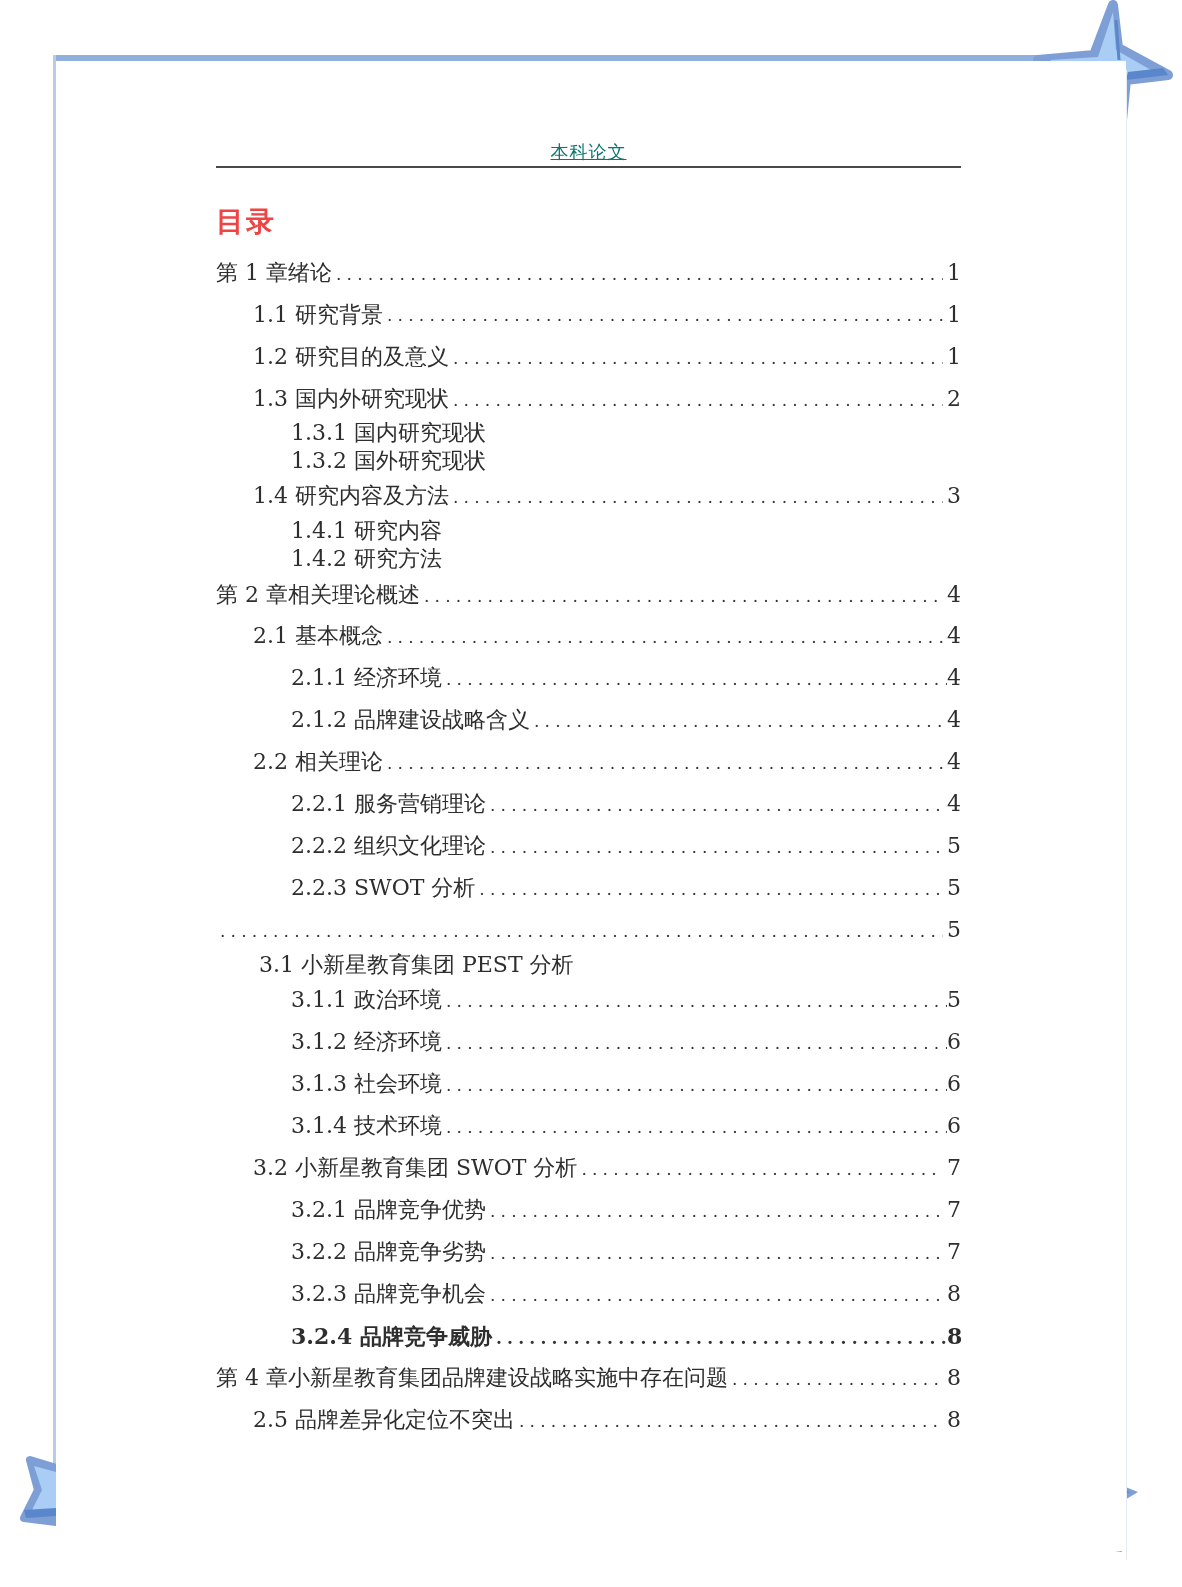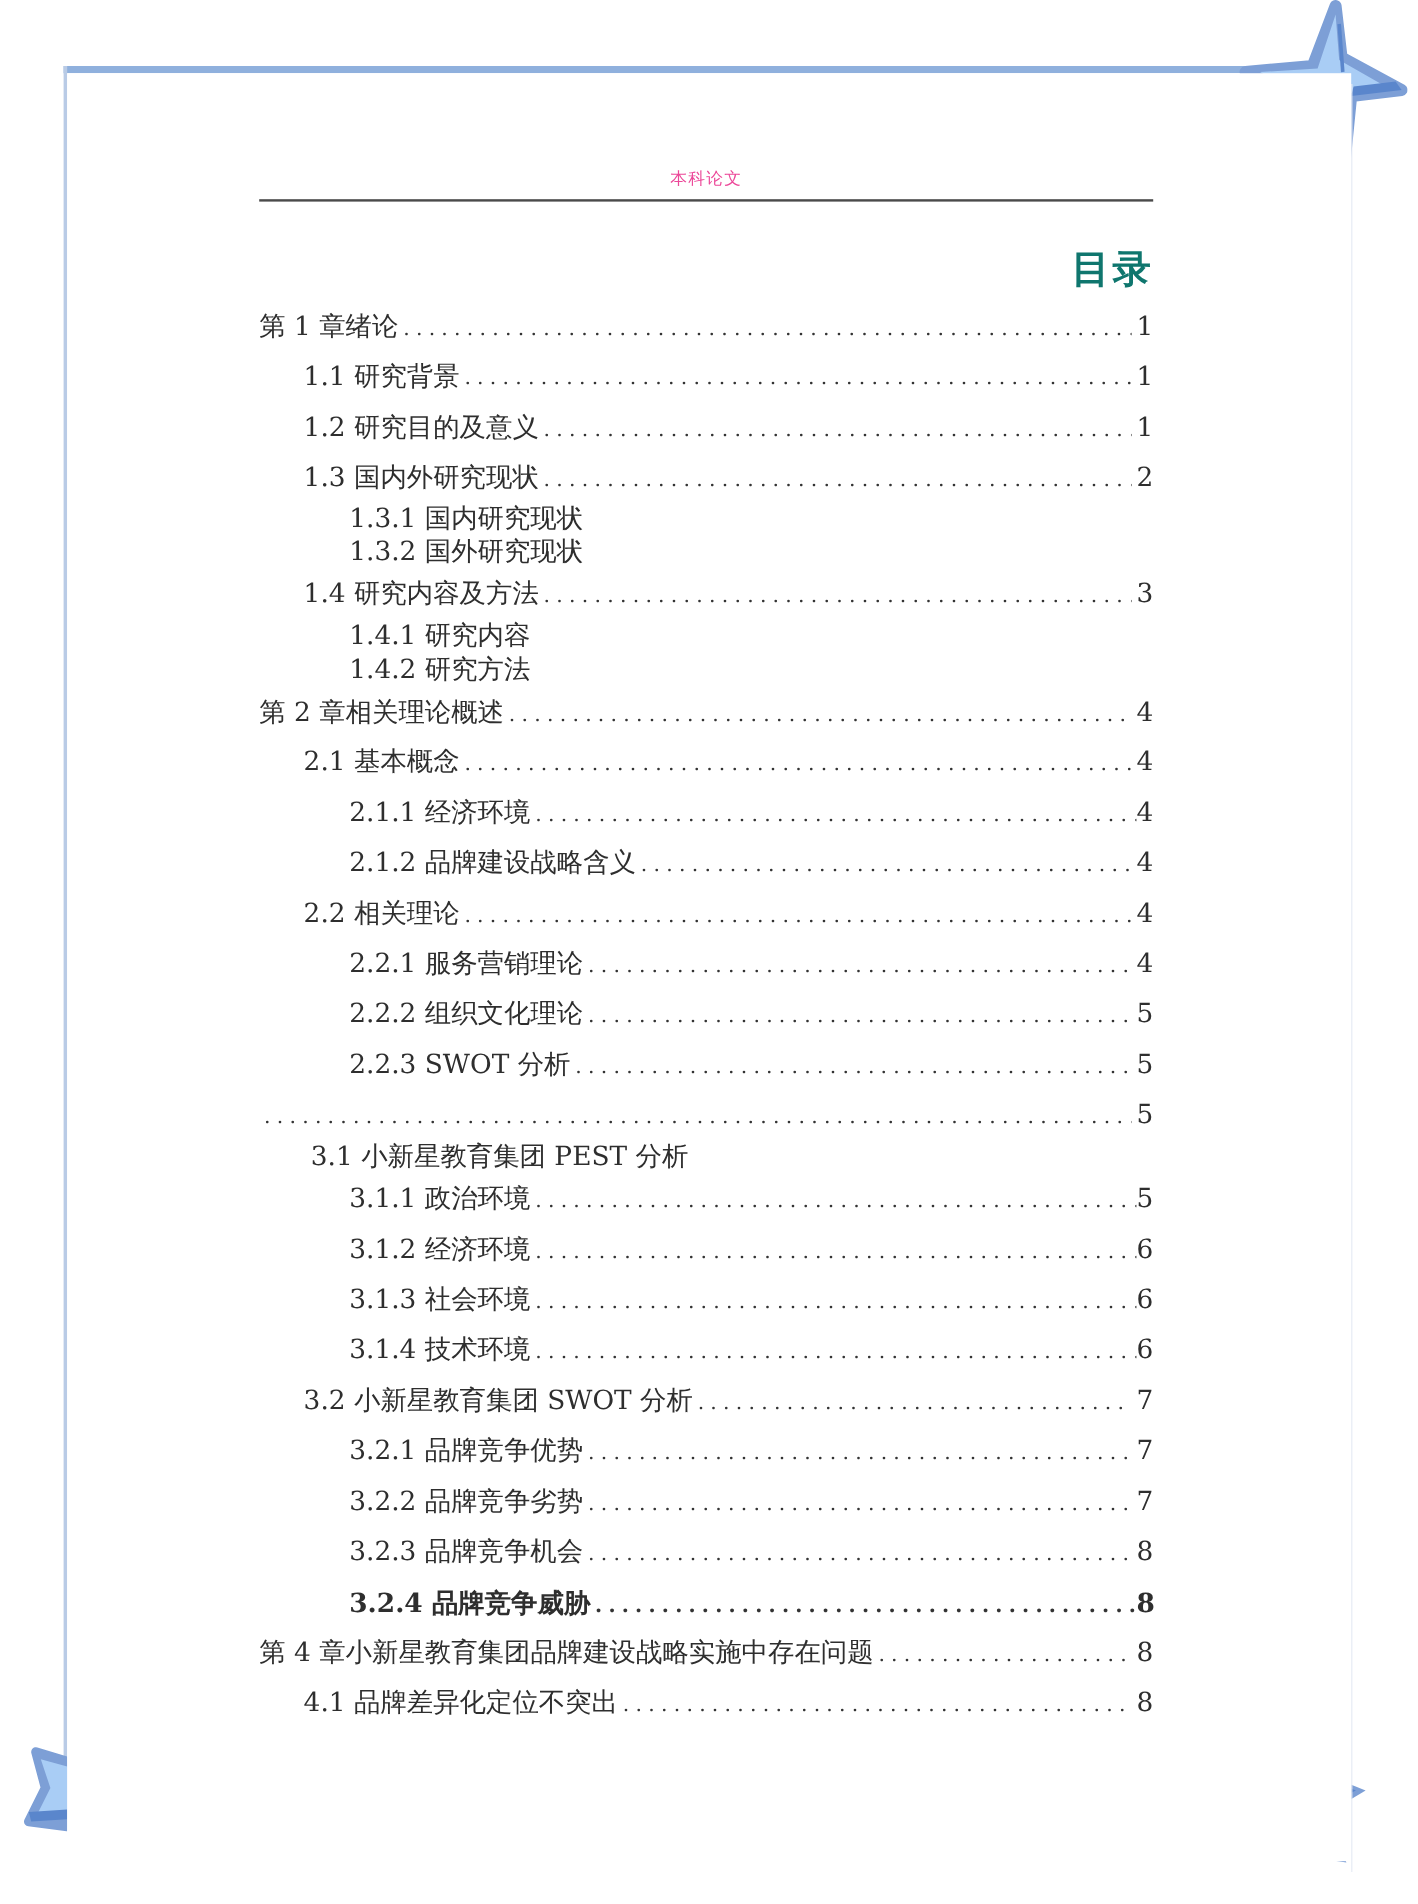--- a/index.html
+++ b/index.html
@@ -71,42 +71,43 @@
   }
 
   
   .running-header {
     position: absolute;
     left: 216px;
     top: 140px;
     width: 745px;
     text-align: center;
     font-family: "DejaVu Sans", "Liberation Sans", sans-serif;
-    font-size: 14px;
-    color: #ec4899;
+    font-size: 18px;
+    color: #0f766e;
     letter-spacing: 1px;
+    text-decoration: underline;
   }
   .header-rule {
     position: absolute;
     left: 216px;
     top: 166px;
     width: 745px;
     height: 2px;
     background: #4a4a4a;
   }
   .toc-title {
     position: absolute;
     left: 216px;
     top: 203px;
     width: 745px;
-    text-align: right;
+    text-align: left;
     font-family: "DejaVu Sans", "Liberation Sans", sans-serif;
     font-weight: bold;
-    font-size: 32px;
-    color: #0f766e;
+    font-size: 28px;
+    color: #ef4444;
     letter-spacing: 2px;
   }
 
   
   .toc {
     position: absolute;
     left: 216px;
     top: 0;
     width: 745px;
   }
@@ -316,17 +317,17 @@
     <span class="label">3.2.4 品牌竞争威胁</span>
     <span class="leader"></span>
     <span class="page">8</span>
   </div>
     <div class="toc-entry lvl1" style="top: 1364px; padding-left: 0px; width: 745px;">
     <span class="label">第 4 章小新星教育集团品牌建设战略实施中存在问题</span>
     <span class="leader"></span>
     <span class="page">8</span>
   </div>
     <div class="toc-entry lvl2" style="top: 1406px; padding-left: 37px; width: 708px;">
-    <span class="label">4.1 品牌差异化定位不突出</span>
+    <span class="label">2.5 品牌差异化定位不突出</span>
     <span class="leader"></span>
     <span class="page">8</span>
   </div>
   </div>
 
 </body></html>

